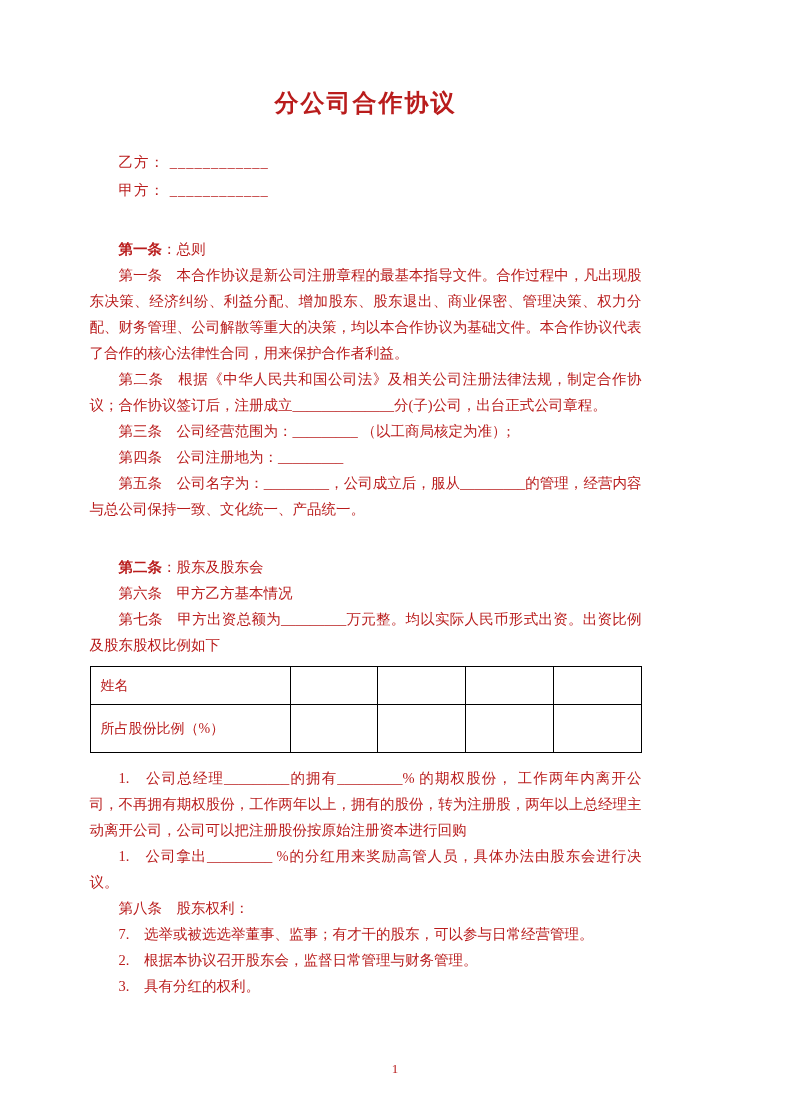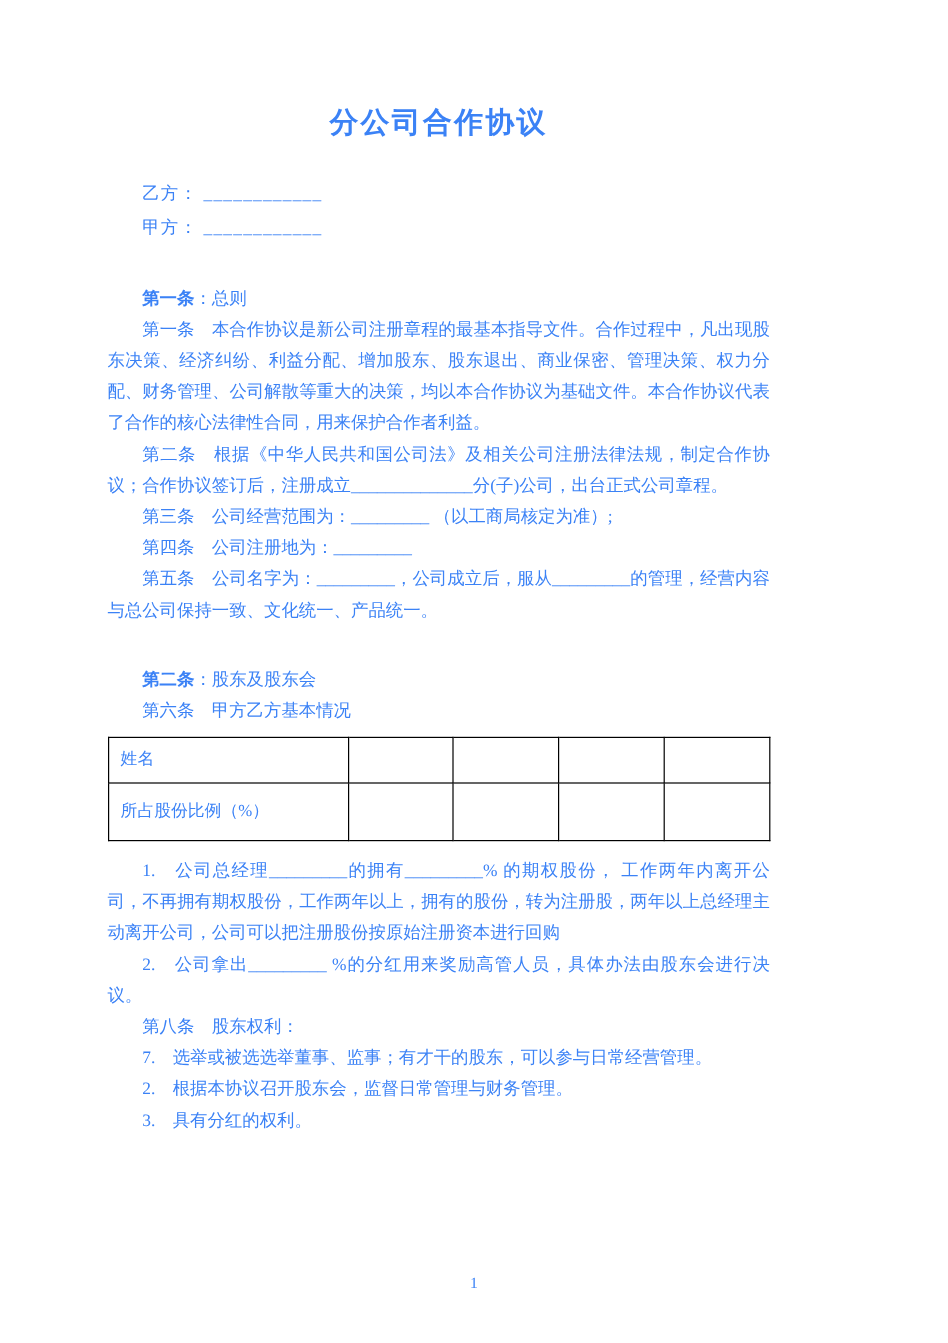--- a/index.html
+++ b/index.html
@@ -2,21 +2,21 @@
 <html><head>
 <meta charset="utf-8">
 <style>
   * { box-sizing: border-box; }
   html, body { margin: 0; padding: 0; background: #ffffff; }
   .page {
     width: 707px;
     height: 1119px;
     margin: 0 auto;
     background: #ffffff;
-    color: #3b82f6;
+    color: #b91c1c;
     font-family: "Liberation Serif", "DejaVu Serif", serif;
     font-size: 14.5px;
     line-height: 26px;
     padding: 86px 107px 0 48px;
     position: relative;
     overflow: hidden;
   }
   .title {
     font-size: 24px;
     font-weight: bold;
@@ -81,20 +81,21 @@
 
   <p class="para">第一条　本合作协议是新公司注册章程的最基本指导文件。合作过程中，凡出现股东决策、经济纠纷、利益分配、增加股东、股东退出、商业保密、管理决策、权力分配、财务管理、公司解散等重大的决策，均以本合作协议为基础文件。本合作协议代表了合作的核心法律性合同，用来保护合作者利益。</p>
   <p class="para">第二条　根据《中华人民共和国公司法》及相关公司注册法律法规，制定合作协议；合作协议签订后，注册成立______________分(子)公司，出台正式公司章程。</p>
   <p class="para">第三条　公司经营范围为：_________ （以工商局核定为准）;</p>
   <p class="para">第四条　公司注册地为：_________</p>
   <p class="para">第五条　公司名字为：_________，公司成立后，服从_________的管理，经营内容与总公司保持一致、文化统一、产品统一。</p>
 
   <p class="heading"><span class="bold">第二条</span><span>：股东及股东会</span></p>
 
   <p class="para">第六条　甲方乙方基本情况</p>
+  <p class="para">第七条　甲方出资总额为_________万元整。均以实际人民币形式出资。出资比例及股东股权比例如下</p>
 
   <table class="share-table">
     <tbody>
       <tr class="r1">
         <td class="label-col">姓名</td>
         <td></td>
         <td></td>
         <td></td>
         <td></td>
       </tr>
@@ -102,21 +103,21 @@
         <td class="label-col">所占股份比例（%）</td>
         <td></td>
         <td></td>
         <td></td>
         <td></td>
       </tr>
     </tbody>
   </table>
 
   <p class="sub-item">1.　公司总经理_________的拥有_________%  的期权股份，  工作两年内离开公司，不再拥有期权股份，工作两年以上，拥有的股份，转为注册股，两年以上总经理主动离开公司，公司可以把注册股份按原始注册资本进行回购</p>
-  <p class="sub-item">2.　公司拿出_________ %的分红用来奖励高管人员，具体办法由股东会进行决议。</p>
+  <p class="sub-item">1.　公司拿出_________ %的分红用来奖励高管人员，具体办法由股东会进行决议。</p>
 
   <p class="para">第八条　股东权利：</p>
 
   <p class="sub-item">7.　选举或被选选举董事、监事；有才干的股东，可以参与日常经营管理。</p>
   <p class="sub-item">2.　根据本协议召开股东会，监督日常管理与财务管理。</p>
   <p class="sub-item">3.　具有分红的权利。</p>
 
   <div class="footer">1</div>
 
 </div>

